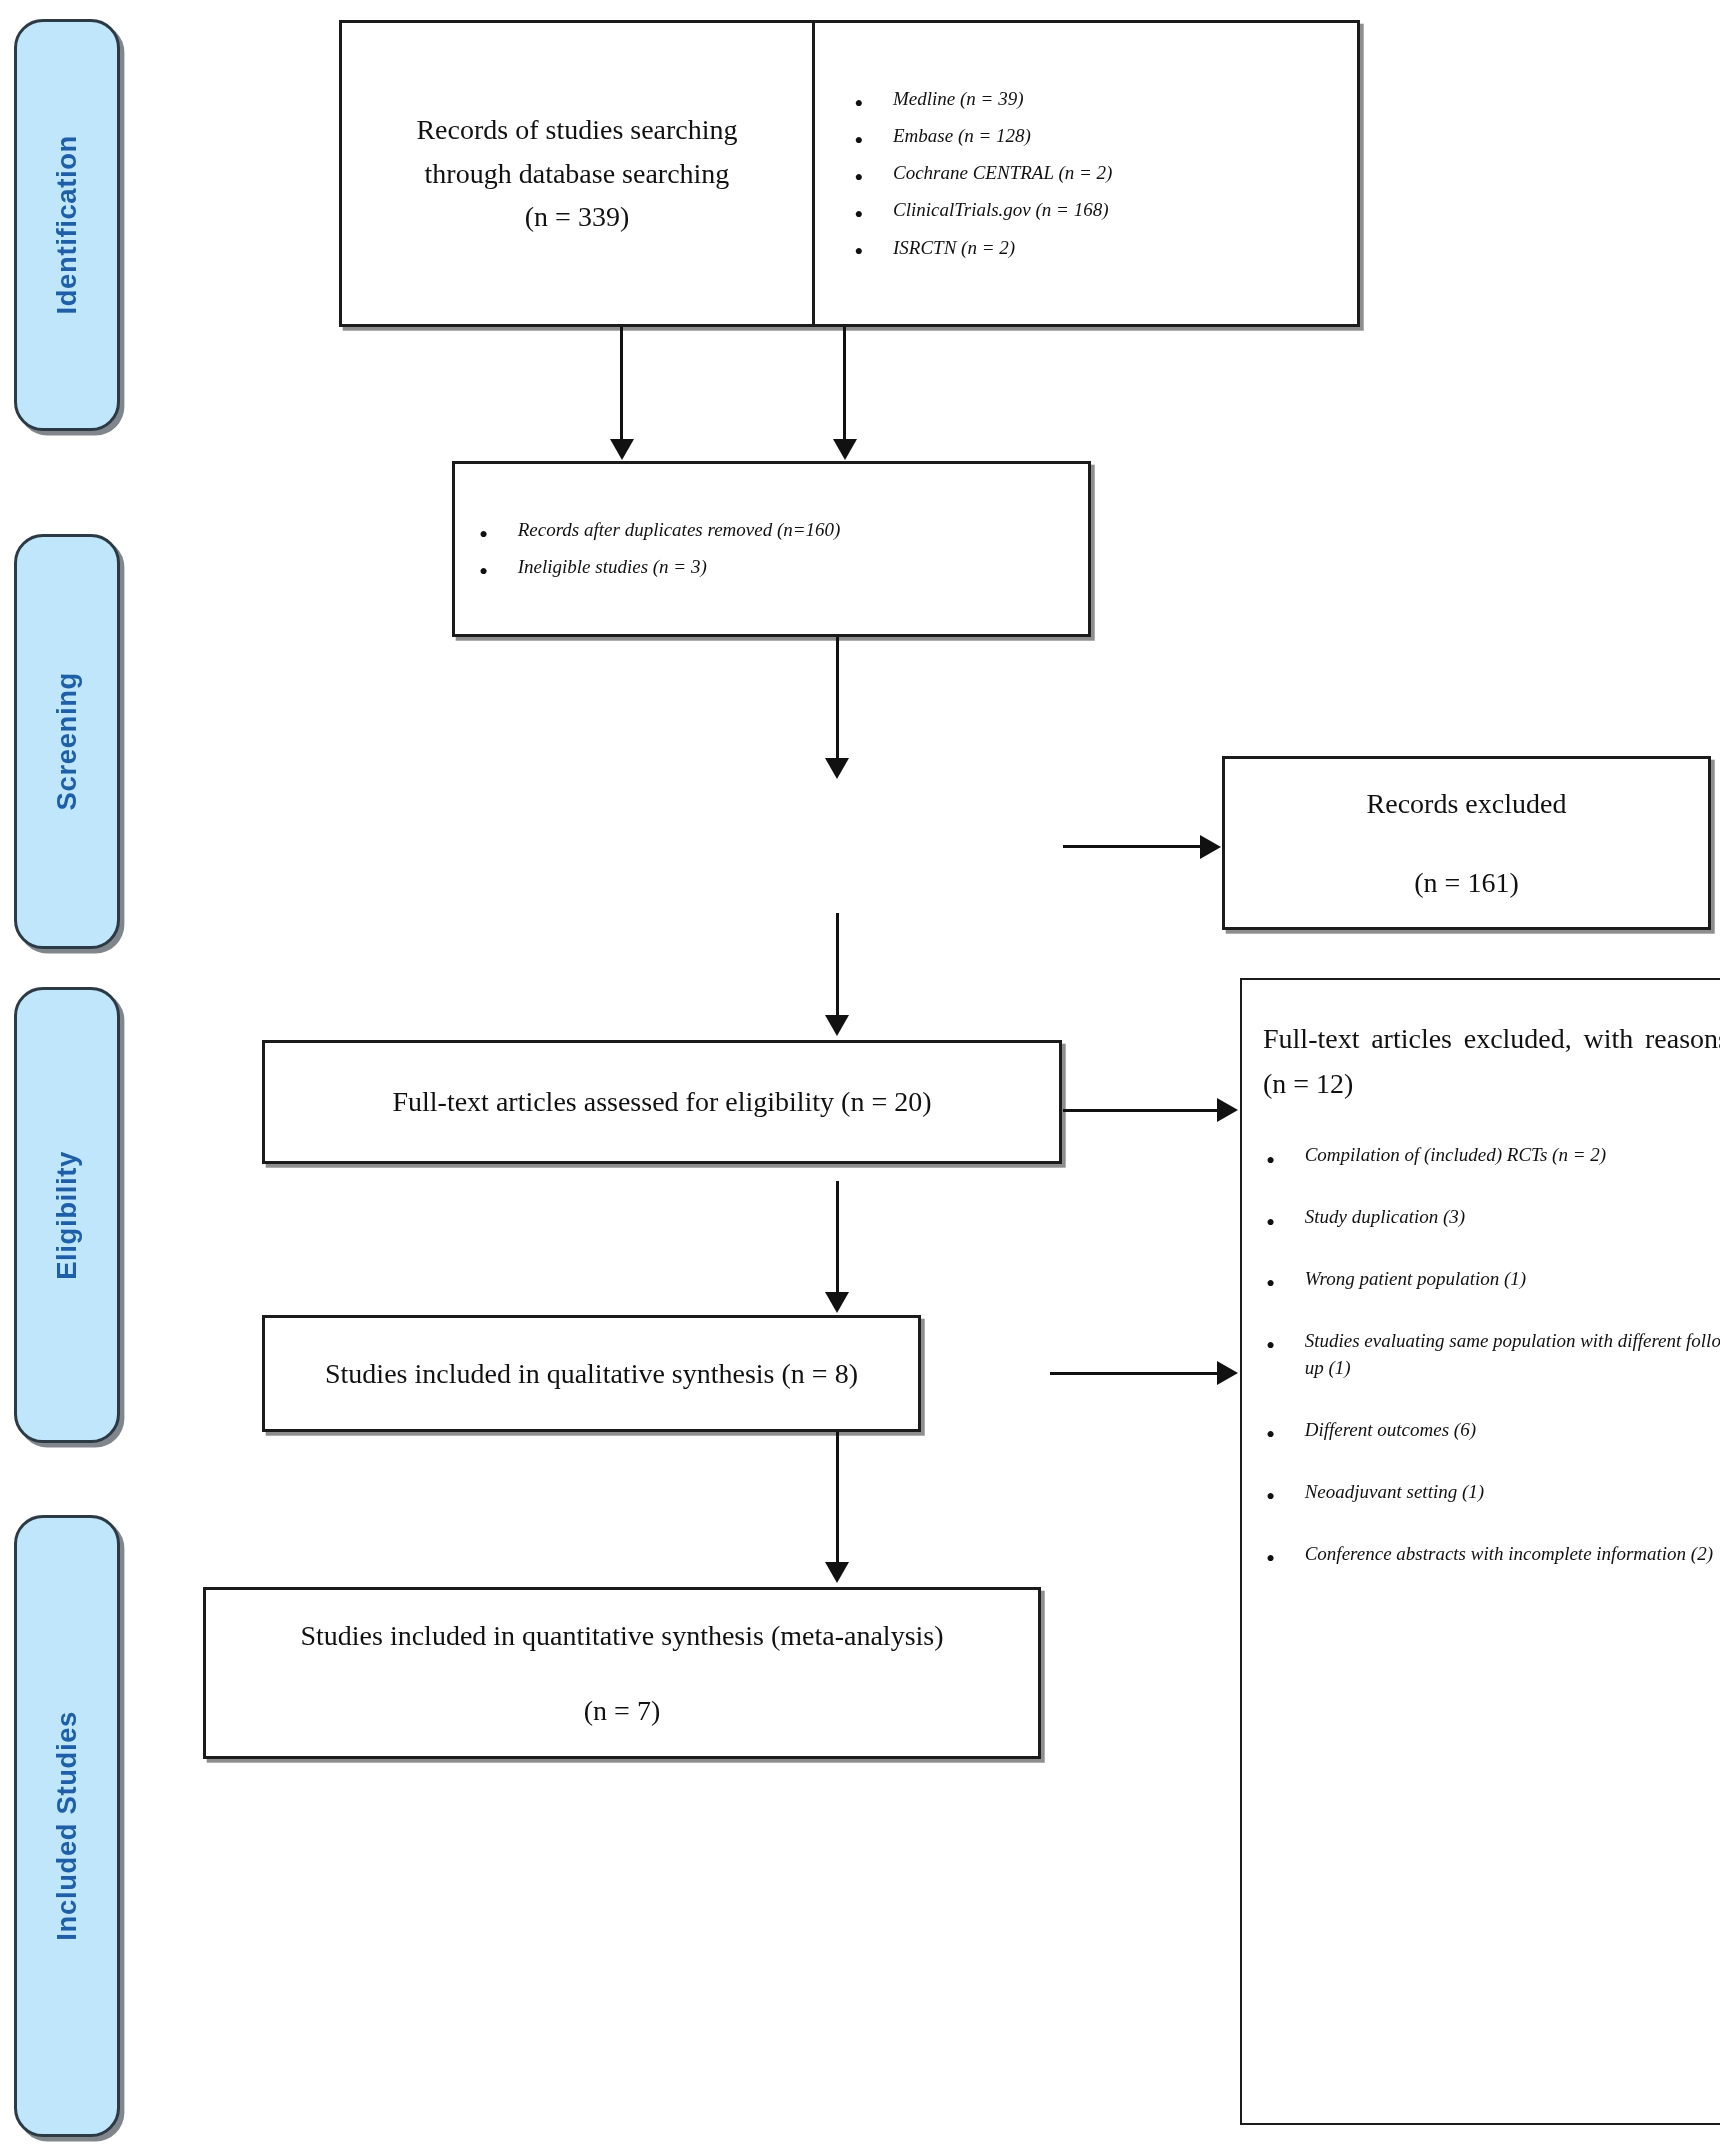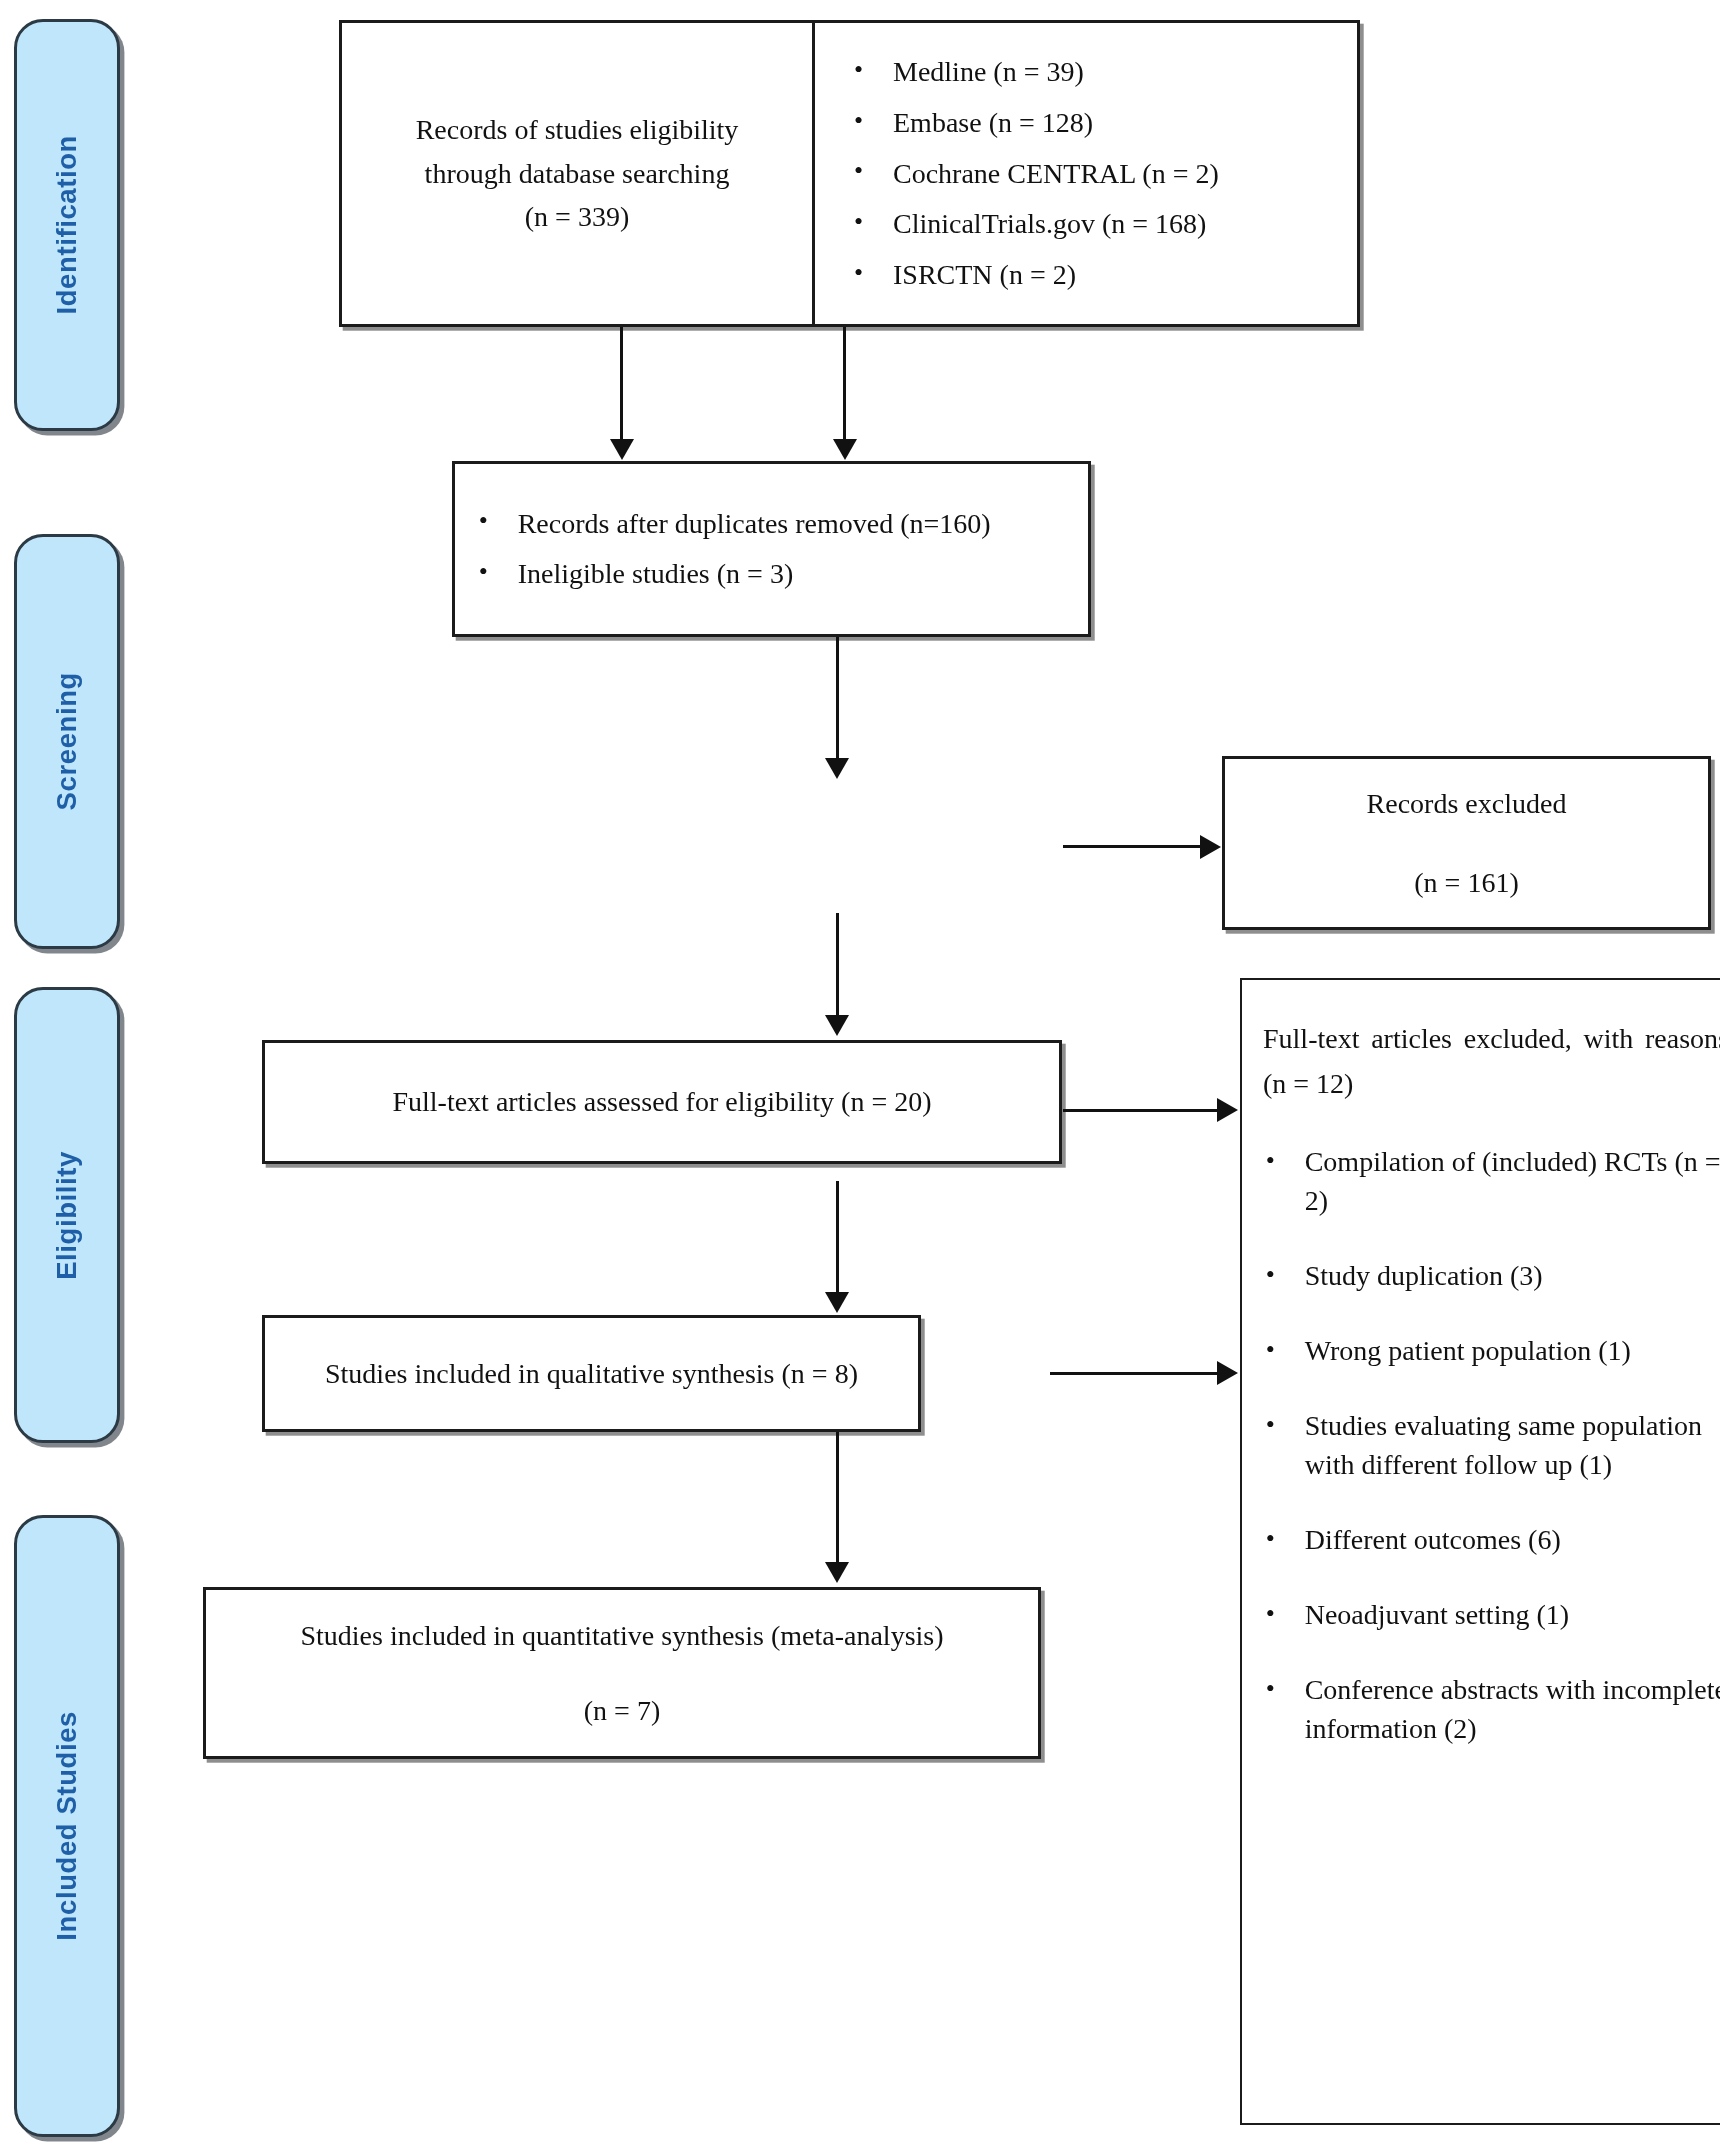--- a/index.html
+++ b/index.html
@@ -56,23 +56,24 @@
     position:absolute;left:473px;top:0;bottom:0;right:0;
     display:flex;align-items:center;
     box-sizing:border-box;
   }
 
   
   ul.bl{list-style:none;margin:0;padding:0;}
   ul.bl li{
     position:relative;
     padding-left:49px;
-    font-size:28px;
+    font-size:19px;
     line-height:1.5;
     margin:0 0 8.7px 0;
+    font-style:italic;
   }
   ul.bl li:last-child{margin-bottom:0;}
   ul.bl li::before{
     content:"\2022";
     position:absolute;left:10px;top:-1.2px;
     font-size:26px;line-height:1.5;
   }
   .bl-wrap{padding:0 19px 0 29px;width:100%;box-sizing:border-box;}
 
   
@@ -120,21 +121,21 @@
   </div>
 
   <div class="stage" style="left:13.7px;top:1515px;width:106px;height:622px;">
     <span>Included Studies</span>
   </div>
 
   <div class="box" style="left:339px;top:20px;width:1021px;height:307px;flex-direction:row;">
 
     <div class="split-left">
       <div class="ctext">
-        <span class="ln">Records of studies eligibility</span>
+        <span class="ln">Records of studies searching</span>
         <span class="ln">through database searching</span>
         <span class="ln">(n = 339)</span>
       </div>
     </div>
 
     <div class="split-right">
       <div class="bl-wrap">
         <ul class="bl">
           <li>Medline (n = 39)</li>
           <li>Embase (n = 128)</li>

